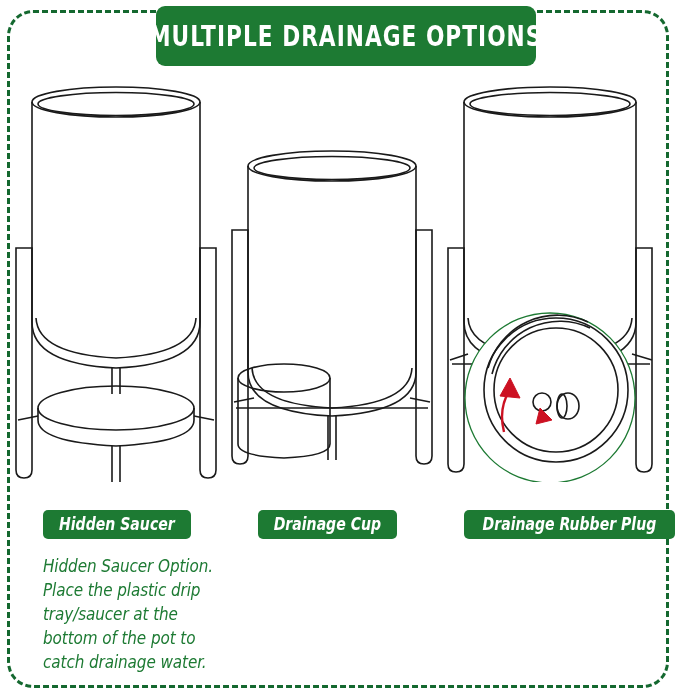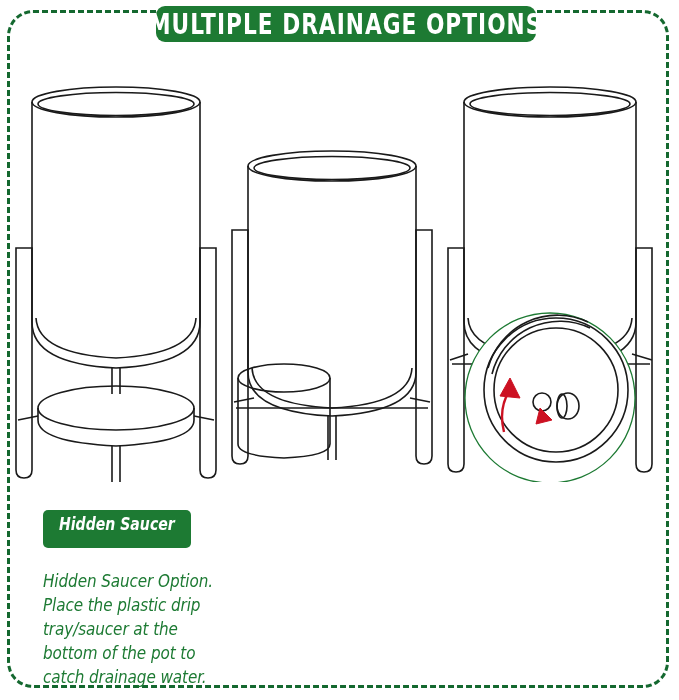--- a/index.html
+++ b/index.html
@@ -5,48 +5,48 @@
   html,body{margin:0;padding:0;background:#ffffff;}
   body{
     width:679px;height:700px;position:relative;overflow:hidden;
     font-family:"DejaVu Sans Condensed","Liberation Sans",sans-serif;
   }
   #frame{
     position:absolute;left:7px;top:10px;width:662px;height:678px;
     border:3px dashed #14682f;border-radius:26px;box-sizing:border-box;
   }
   #banner{
-    position:absolute;left:156px;top:6px;width:380px;height:36px;
+    position:absolute;left:156px;top:6px;width:380px;height:60px;
     background:#1d7a33;border-radius:9px;
     display:flex;align-items:center;justify-content:center;
   }
   #banner-text{
     color:#ffffff;font-size:28px;font-weight:bold;letter-spacing:1.2px;
     font-family:"DejaVu Sans Condensed","Liberation Sans",sans-serif;
     transform:scaleX(0.86);white-space:nowrap;
   }
   .art{position:absolute;top:72px;}
   #art1{left:6px;}
   #art2{left:222px;}
   #art3{left:438px;}
   .col{position:absolute;}
   #col1{left:43px;top:510px;width:200px;}
   #col2{left:258px;top:510px;width:200px;}
   #col3{left:464px;top:510px;width:205px;}
   .badge{
     display:inline-block;background:#1d7a33;border-radius:5px;
-    padding:4px 11px 14px 11px;
+    padding:4px 11px 5px 11px;
   }
   .badge span{
     color:#ffffff;font-size:17px;font-weight:bold;font-style:italic;
     font-family:"DejaVu Sans Condensed","Liberation Sans",sans-serif;
     transform:scaleX(0.92);display:inline-block;white-space:nowrap;
   }
   .body-text{
-    margin-top:21px;color:#1d7a33;font-size:18px;font-style:italic;
+    margin-top:15px;color:#1d7a33;font-size:18px;font-style:italic;
     line-height:24px;letter-spacing:-0.1px;
     font-family:"DejaVu Sans Condensed","Liberation Sans",sans-serif;
   }
   .body-text div{white-space:nowrap;transform:scaleX(0.94);transform-origin:left center;}
 </style>
 </head>
 <body>
 
 <div id="frame"></div>
 
@@ -150,16 +150,22 @@
   <div class="body-text">
     <div>Hidden Saucer Option.</div>
     <div>Place the plastic drip</div>
     <div>tray/saucer at the</div>
     <div>bottom of the pot to</div>
     <div>catch drainage water.</div>
   </div>
 </div>
 
 <div class="col" id="col2">
+  <div class="badge">
+    <span>Drainage Cup</span>
+  </div>
 </div>
 
 <div class="col" id="col3">
+  <div class="badge">
+    <span>Drainage Rubber Plug</span>
+  </div>
 </div>
 
 </body></html>

